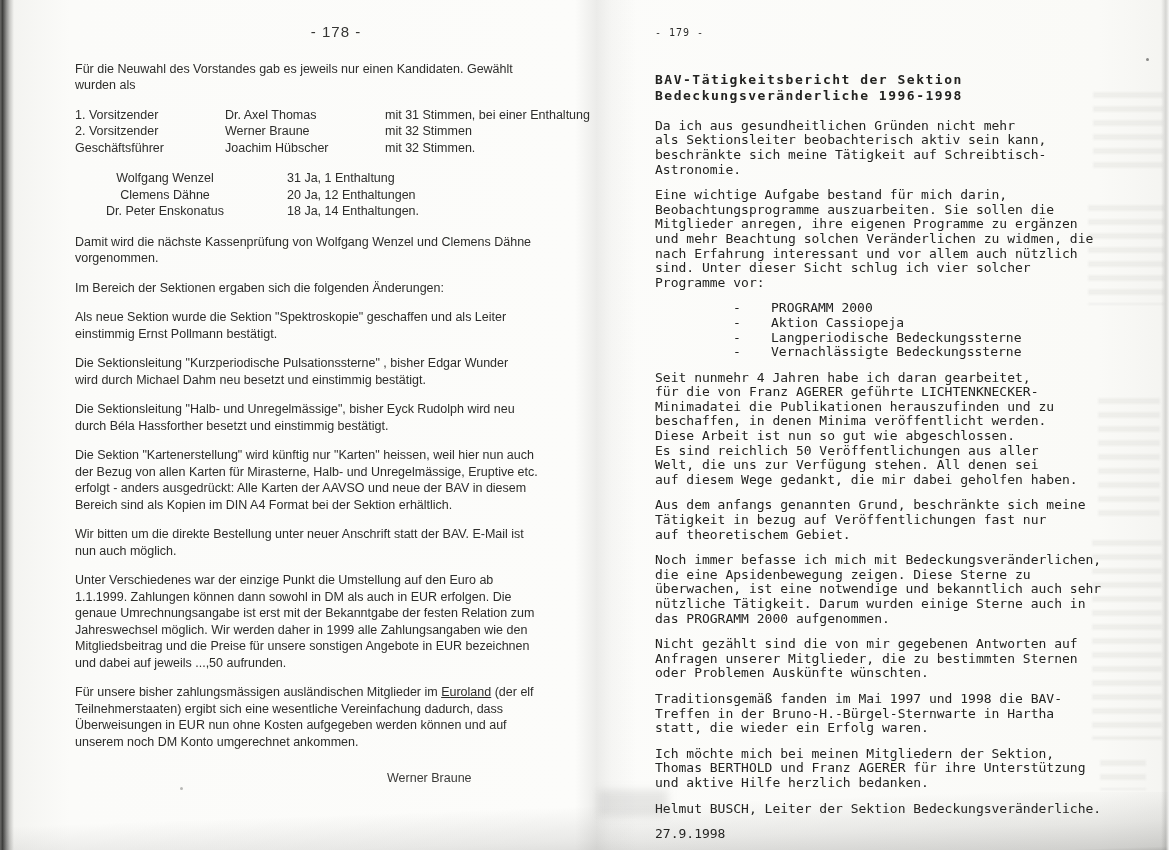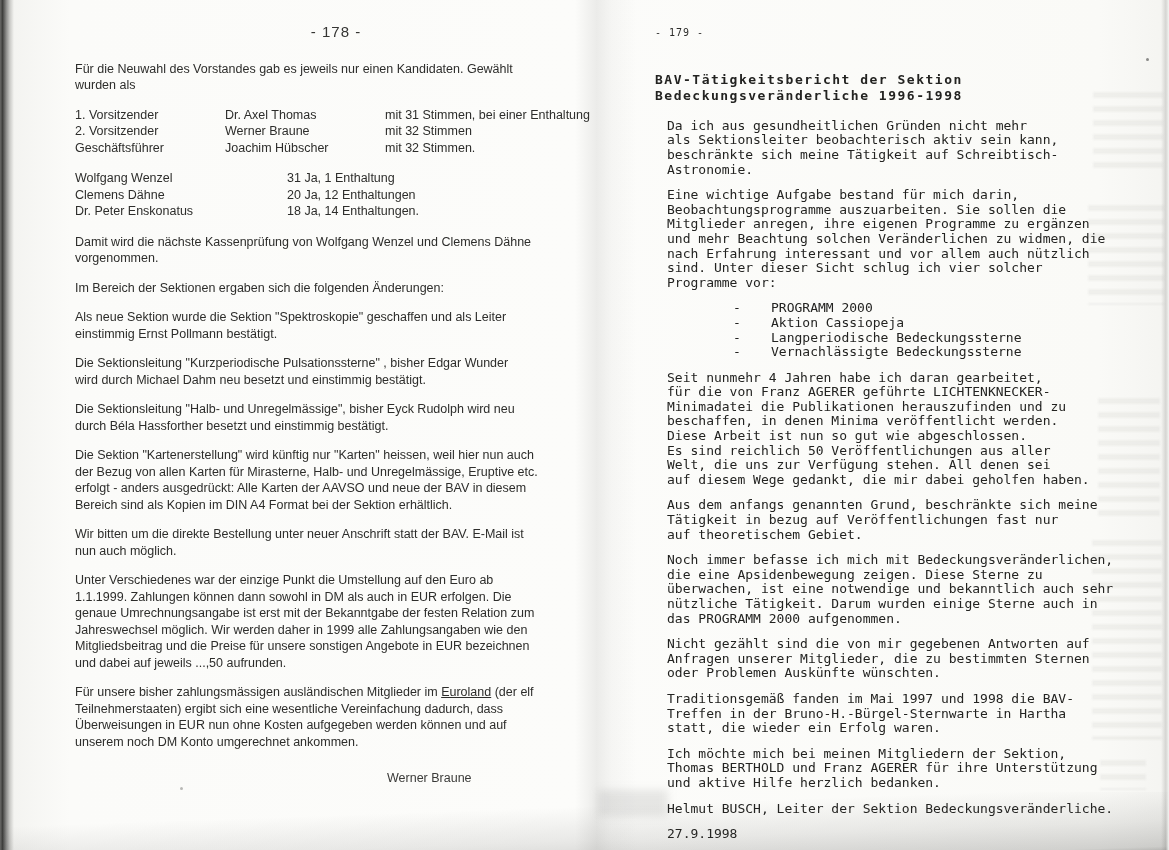--- a/index.html
+++ b/index.html
@@ -33,31 +33,31 @@
   
   .page-left{position:absolute;left:75px;top:24px;width:522px;color:#2d2d2b;
     font-size:12.5px;line-height:16.5px;}
   .page-left .pagenum{text-align:center;font-size:15px;letter-spacing:1px;margin-bottom:20px;color:#353533;}
   .page-left p{margin:0 0 13px 0;white-space:pre-line;}
   .vote-table{margin:0 0 14px 0;}
   .vt-row{display:flex;gap:32px;}
   .vt-row .c-role{width:118px;flex:none;}
   .vt-row .c-name{width:128px;flex:none;}
   .vt-row .c-votes{flex:1;}
-  .aud-row .c-name2{width:180px;flex:none;}
+  .aud-row .c-name2{width:180px;flex:none;text-align:center;}
   .underline{text-decoration:underline;}
   .sig-left{margin-top:20px;padding-left:312px;font-size:12.5px;color:#3a3a38;}
 
   
   .page-right{position:absolute;left:655px;top:26px;width:462px;color:#232321;
     font-family:"DejaVu Sans Mono", monospace;font-size:13px;line-height:14.6px;}
   .page-right .pagenum{text-align:left;font-size:10px;letter-spacing:1px;margin-bottom:32px;color:#2b2b29;}
   .rp-title{text-align:left;font-weight:bold;letter-spacing:1.5px;margin-bottom:15px;}
   .rp-title div{margin:2px 0;}
-  .page-right p{margin:0 0 11px 12px;white-space:pre-line;}
+  .page-right p{margin:0 0 11px 0;white-space:pre-line;}
   .prog-list{margin:0 0 11px 78px;}
   .prog-item{display:flex;}
   .prog-item .dash{width:38px;flex:none;}
   .rp-date{margin-top:15px;}
 </style>
 </head>
 <body>
 
 <div class="scan">
 

